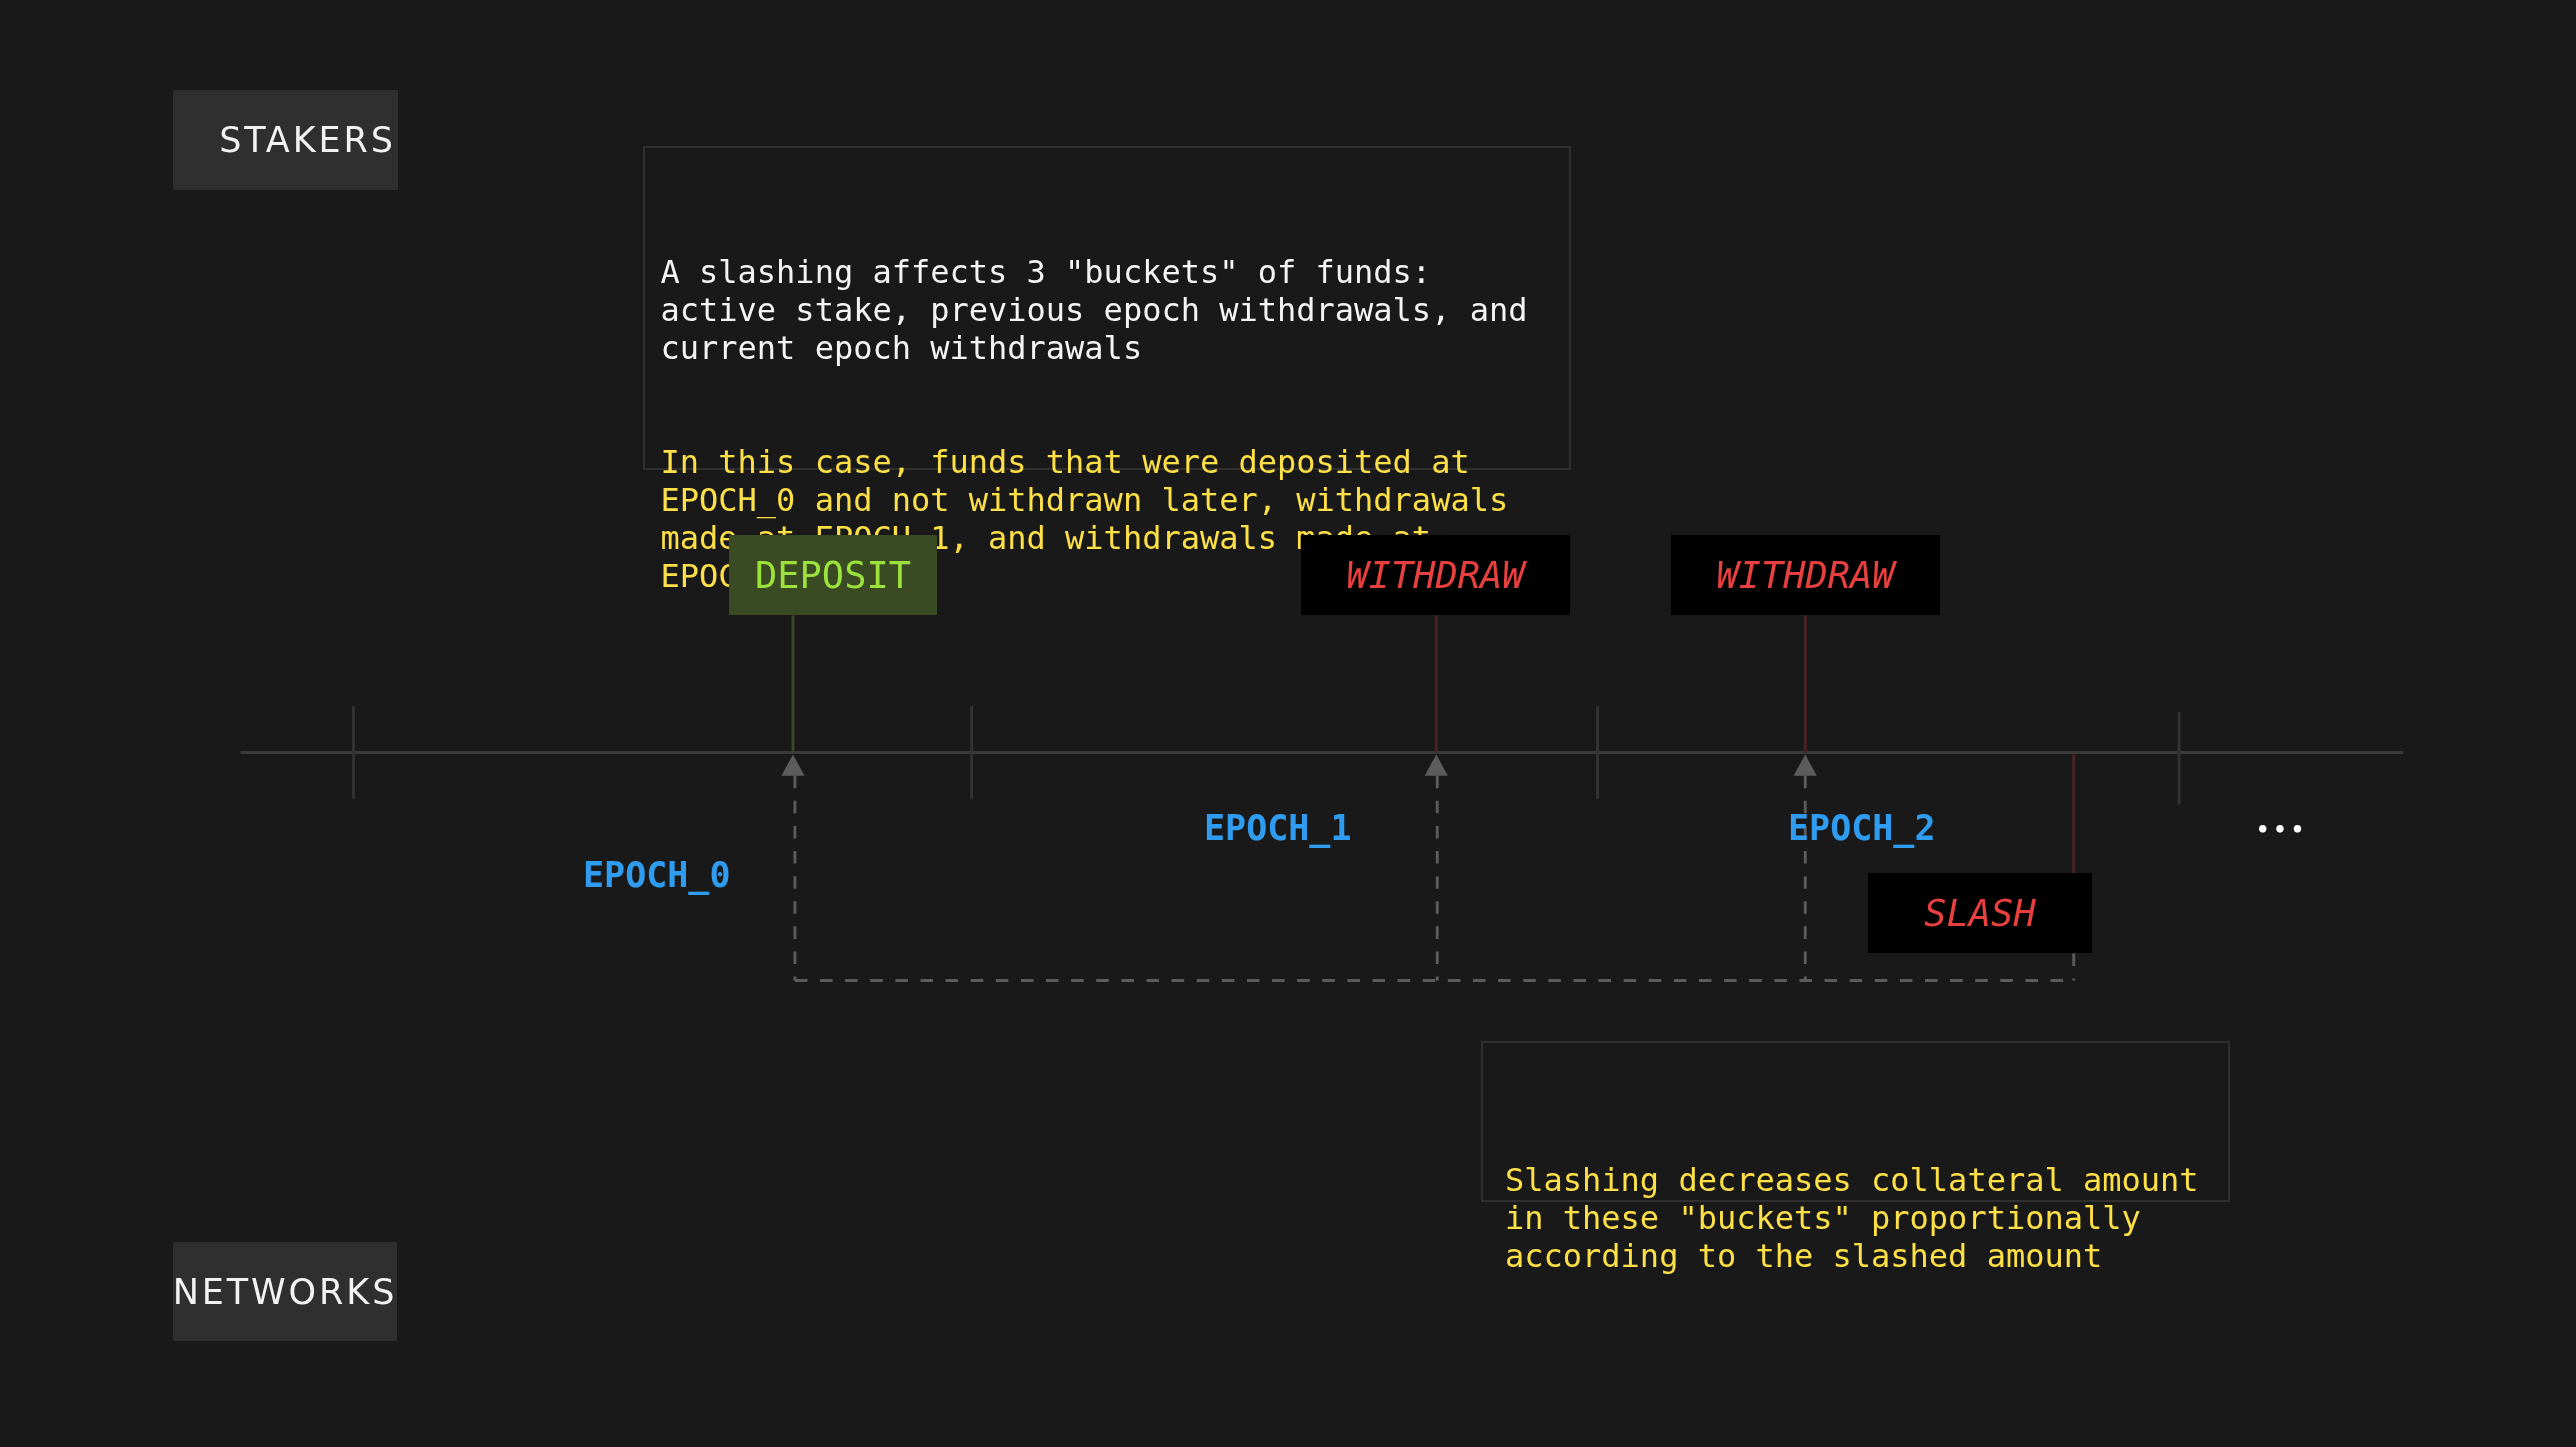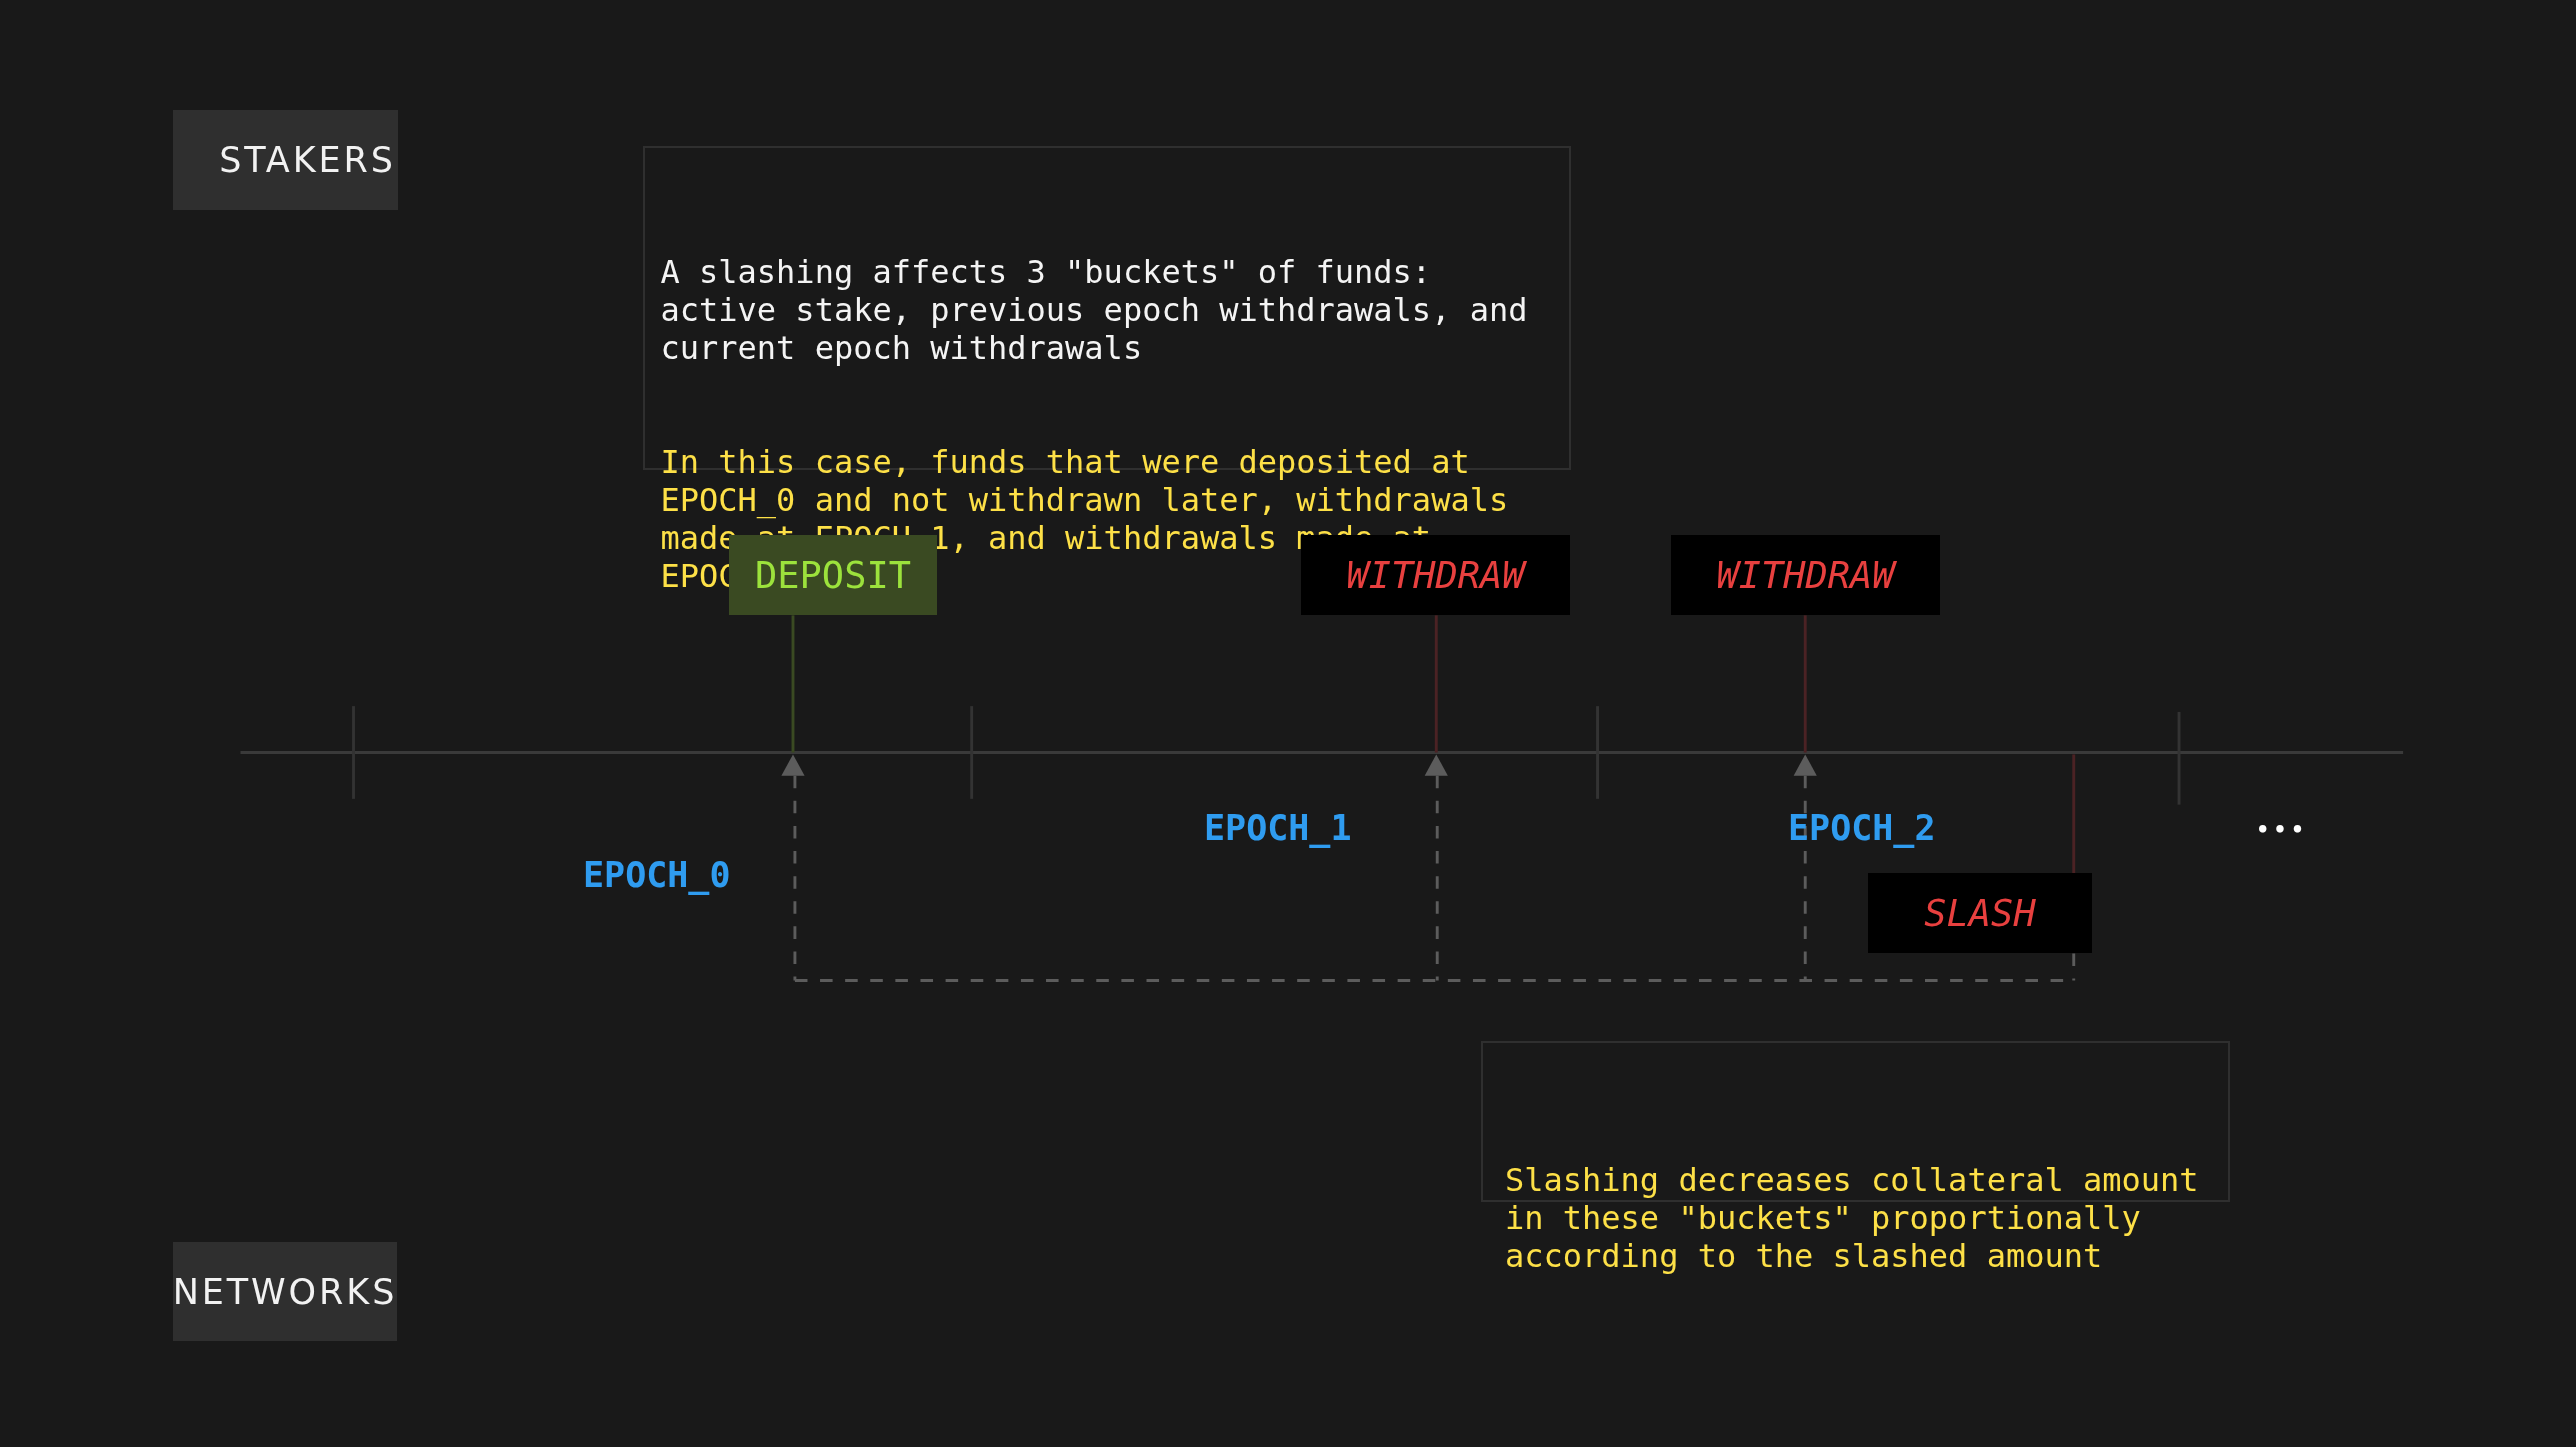--- a/index.html
+++ b/index.html
@@ -61,21 +61,21 @@
 
   <g stroke="#5c5c5c" stroke-width="3" stroke-dasharray="13 13" fill="none">
     <line x1="823" y1="803" x2="823" y2="1015"></line>
     <line x1="1488" y1="803" x2="1488" y2="1015"></line>
     <line x1="1869" y1="803" x2="1869" y2="1015"></line>
     <line x1="2147" y1="987" x2="2147" y2="1015"></line>
     <line x1="823" y1="1015" x2="2149" y2="1015"></line>
   </g>
 </svg>
 
-<div class="lane-label" style="left:173px; top:110px; width:225px; height:100px;padding-left:44px;">
+<div class="lane-label" style="left:173px; top:90px; width:225px; height:100px;padding-left:44px;">
   <span>STAKERS</span>
 </div>
 <div class="lane-label" style="left:173px; top:1242px; width:224px; height:99px;">
   <span>NETWORKS</span>
 </div>
 
 <div class="note" style="left:643px; top:146px; width:928px; height:324px; padding:29px 0 0 15.5px;">
   <div class="primary">A slashing affects 3 "buckets" of funds:
 active stake, previous epoch withdrawals, and
 current epoch withdrawals</div>

